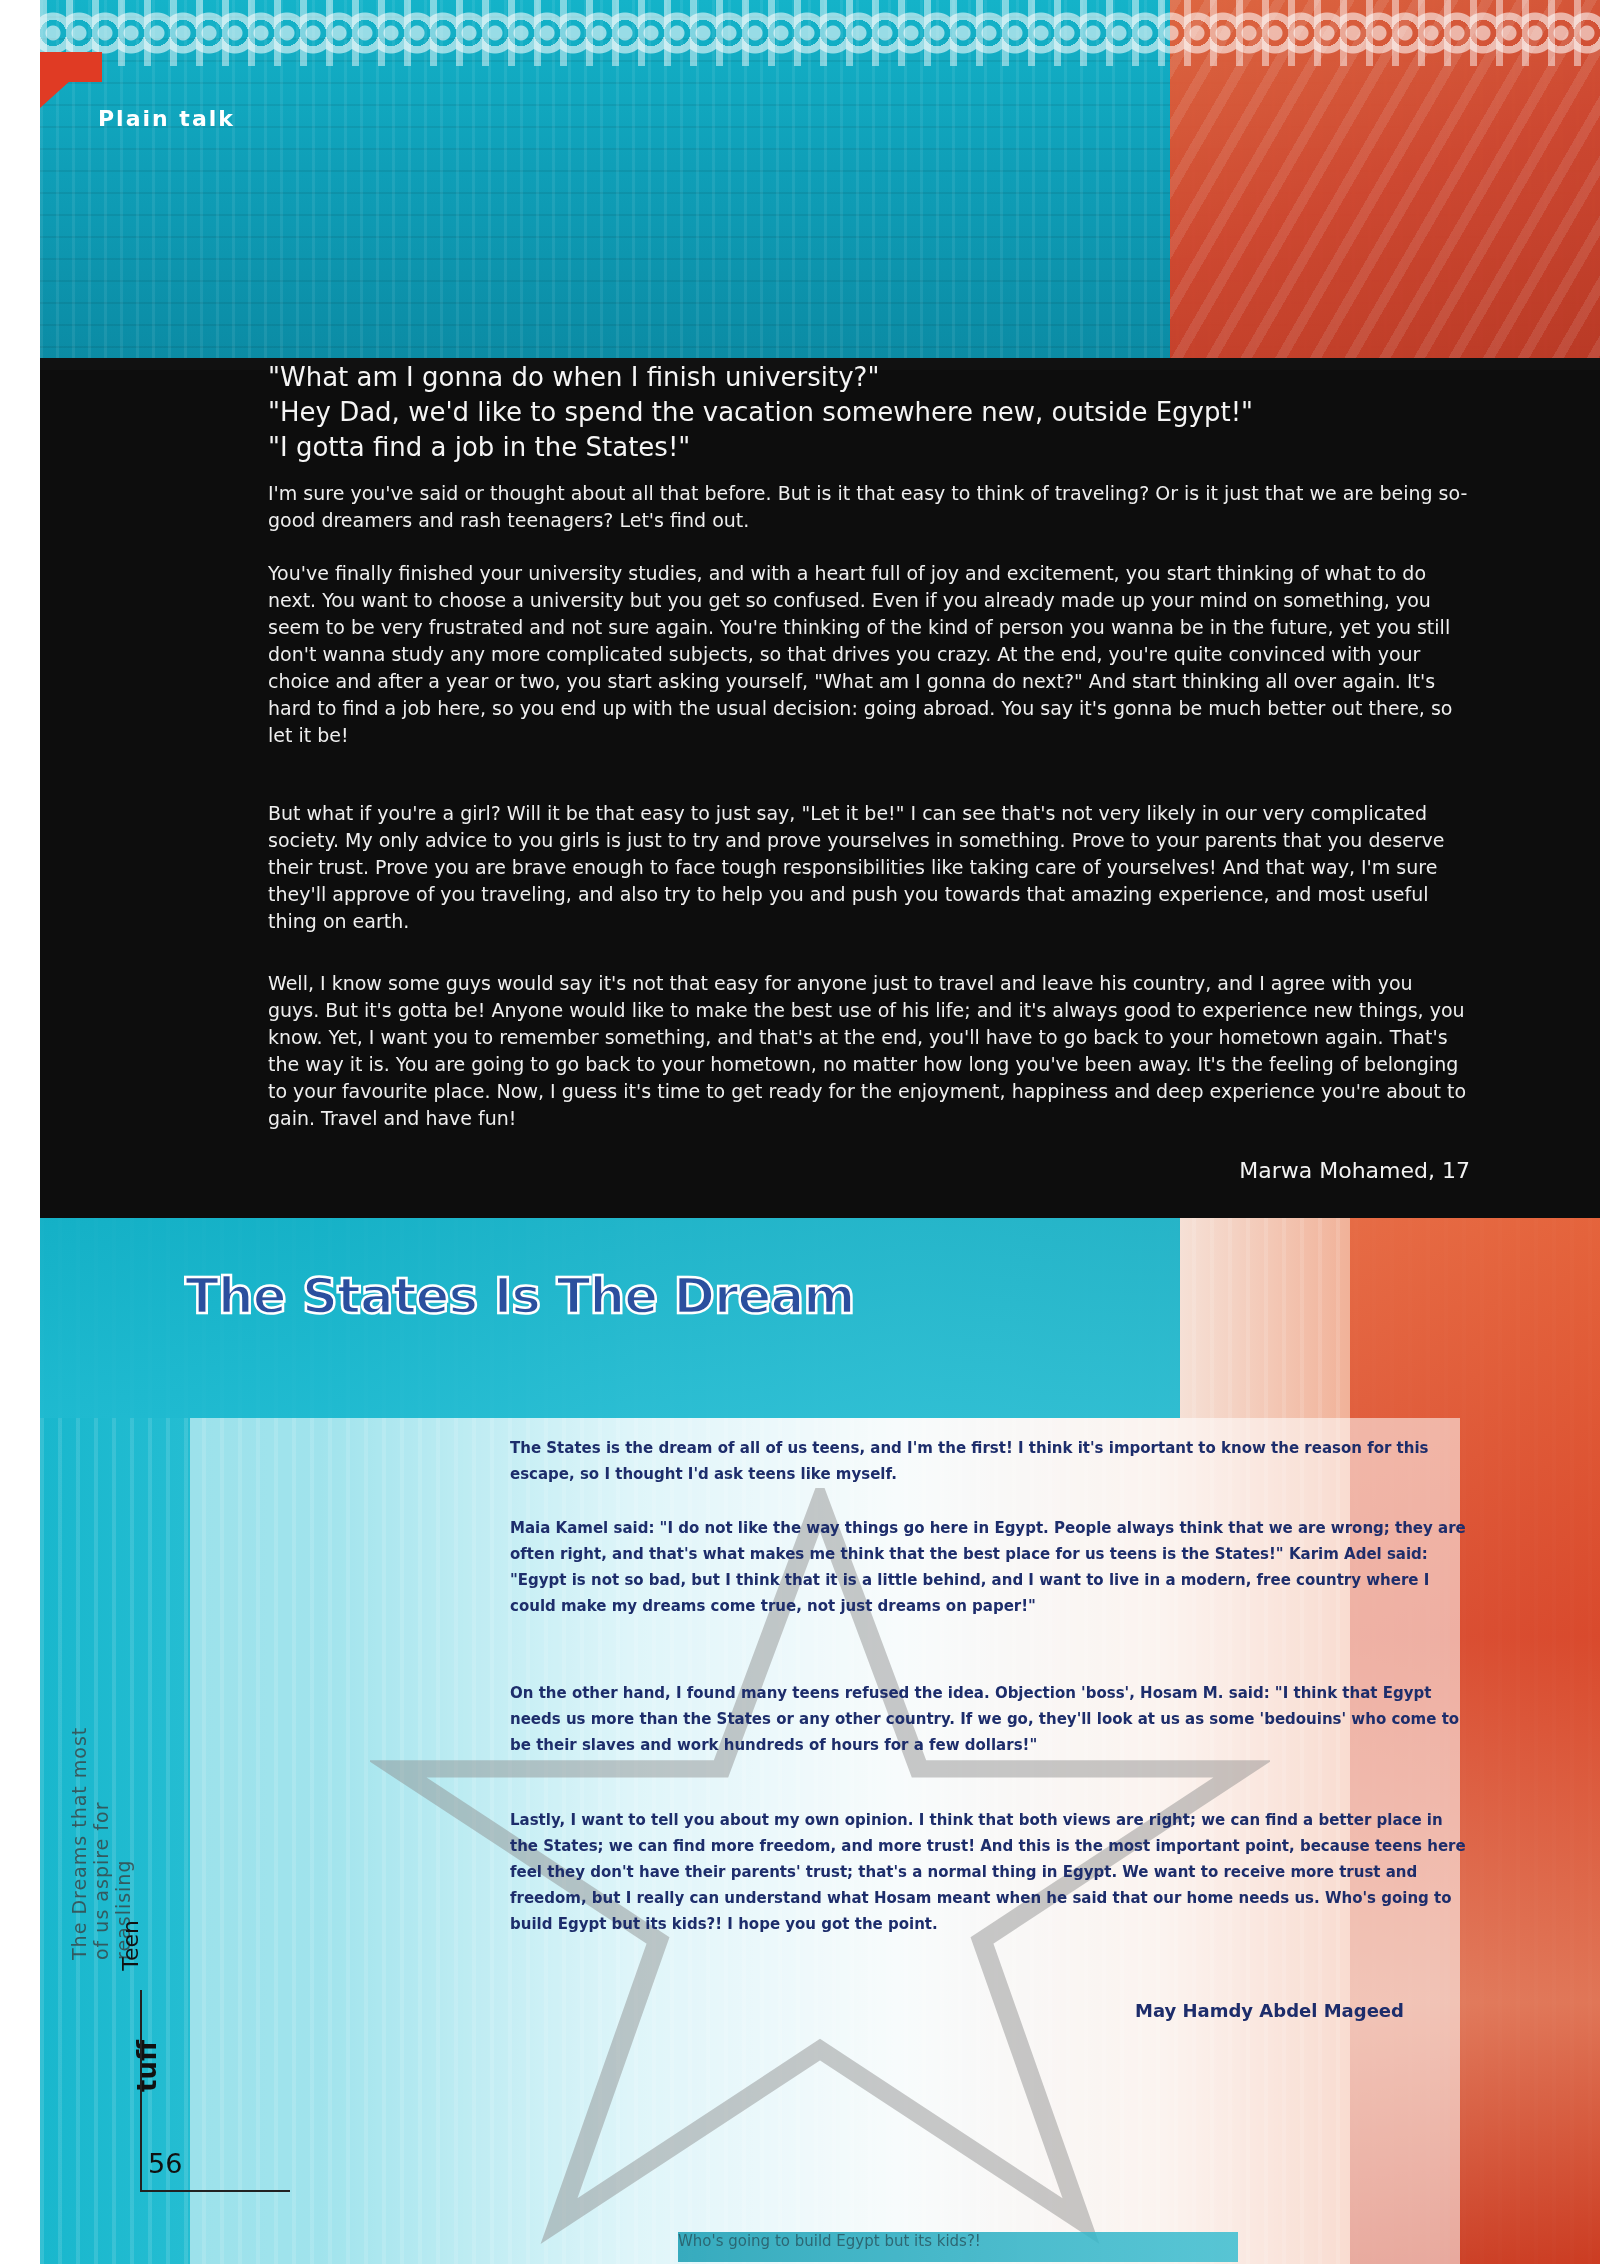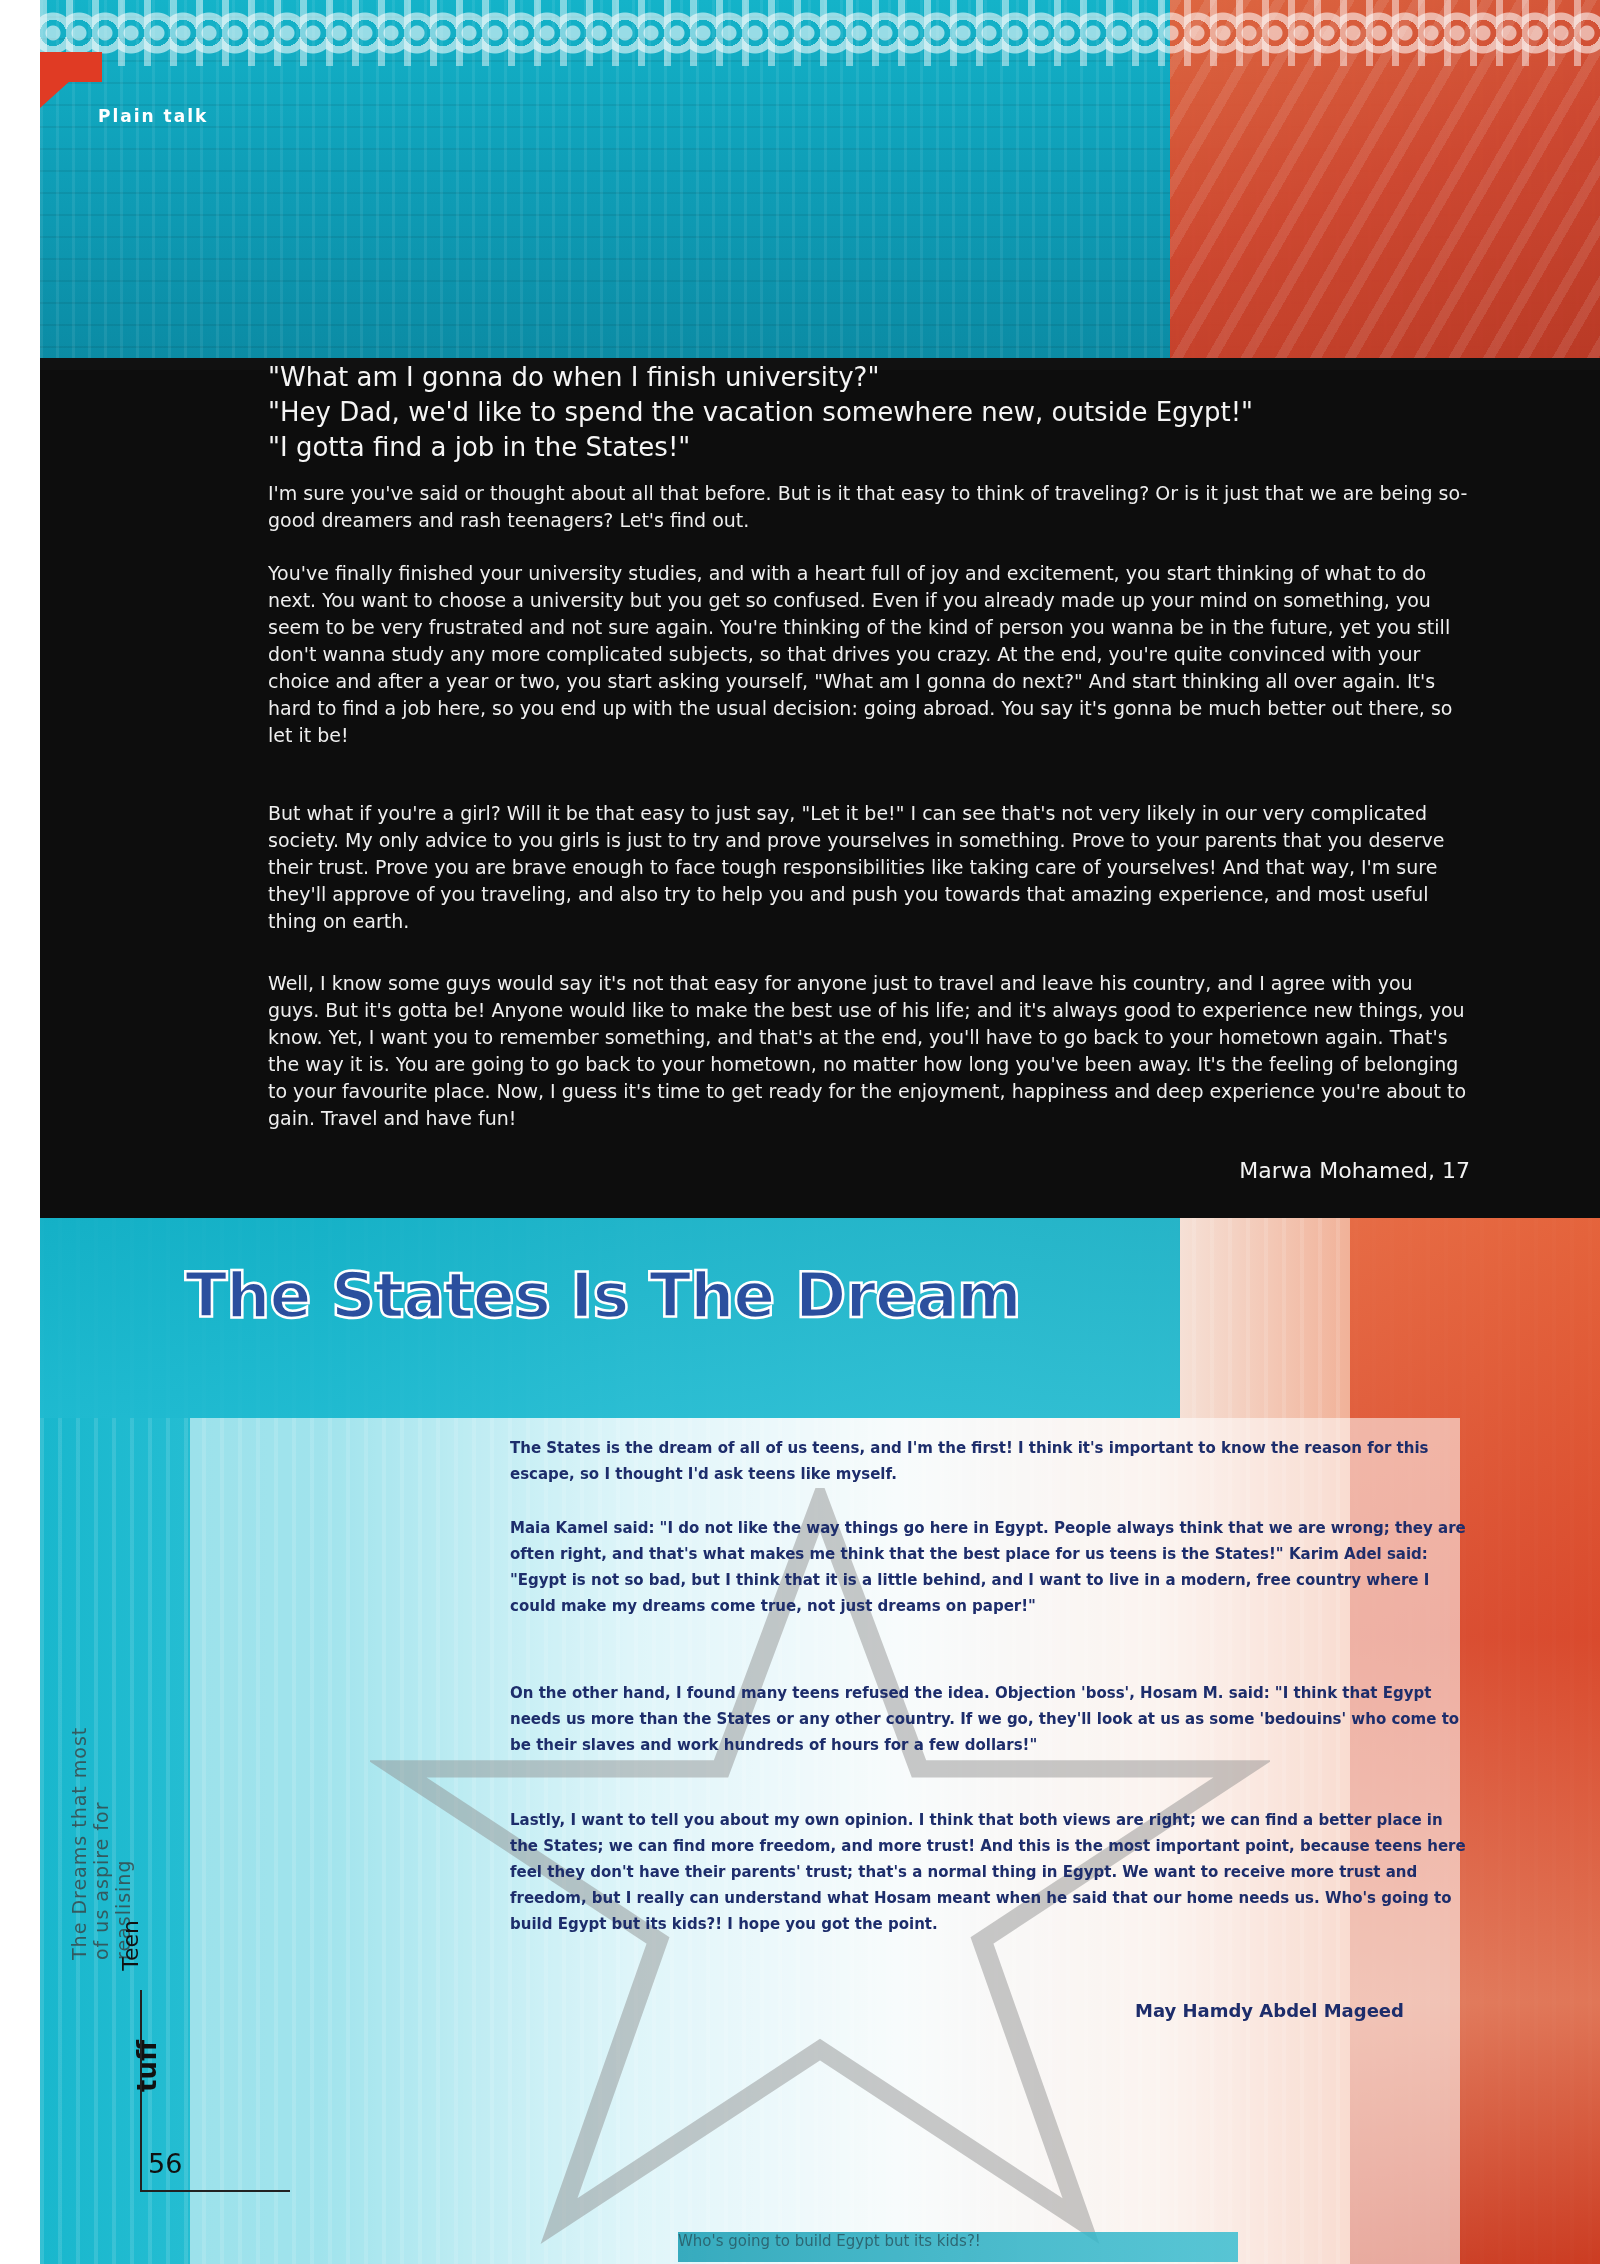--- a/index.html
+++ b/index.html
@@ -28,21 +28,21 @@
     opacity:.55;}
   .banner-dots2{position:absolute;left:0;top:10px;width:1560px;height:46px;
     background:repeating-radial-gradient(circle at 13px 23px, rgba(255,255,255,.75) 0 7px, rgba(255,255,255,0) 8px 13px);
     background-size:26px 46px;opacity:.75;}
   .banner-blackbar{position:absolute;left:0;bottom:0;width:1560px;height:12px;background:#111;}
 
   .plain-flag{position:absolute;left:0;top:52px;width:190px;height:56px;}
   .plain-flag .tri{position:absolute;left:0;top:0;width:0;height:0;
     border-left:62px solid #e03b24;border-top:0 solid transparent;border-bottom:56px solid transparent;}
   .plain-flag .tri2{position:absolute;left:0;top:0;width:62px;height:30px;background:#e03b24;}
-  .plain-talk{position:absolute;left:58px;top:106px;color:#fff;font-weight:bold;font-size:17px;
+  .plain-talk{position:absolute;left:58px;top:106px;color:#fff;font-weight:bold;font-size:22px;
     letter-spacing:2px;font-family:"DejaVu Sans",sans-serif;}
 
   .traveling{position:absolute;left:345px;top:62px;font-size:185px;line-height:185px;
     font-family:"DejaVu Sans",sans-serif;font-weight:bold;letter-spacing:-6px;
     color:#121212;-webkit-text-stroke:3px #ffffff;text-stroke:3px #ffffff;}
   .quotes{position:absolute;left:228px;top:360px;width:1200px;color:#f5f5f5;font-size:26px;line-height:35px;}
   .body-text{position:absolute;left:228px;width:1200px;color:#efefef;font-size:19px;line-height:27px;}
   .p1{top:480px;}
   .p2{top:560px;}
   .p3{top:800px;}
@@ -57,21 +57,21 @@
     background:repeating-linear-gradient(90deg, rgba(255,255,255,.12) 0 4px, rgba(0,0,0,0) 4px 18px);}
   .bot-teal{position:absolute;left:0;top:0;width:1140px;height:200px;
     background:linear-gradient(180deg,#14b0c6,#1fbad0);opacity:.92;}
   .bot-orange{position:absolute;right:0;top:0;width:250px;height:1046px;
     background:linear-gradient(180deg,#e5643c 0%,#d8472b 40%,#e0785a 75%,#c9381f 100%);opacity:.9;}
   .bot-white{position:absolute;left:150px;top:200px;width:1270px;height:846px;background:rgba(255,255,255,.55);}
 
   .star{position:absolute;left:330px;top:270px;width:900px;height:780px;opacity:.45;}
   .star svg{width:100%;height:100%;}
 
-  .states-title{position:absolute;left:185px;top:1255px;width:1400px;font-size:62px;line-height:82px;
+  .states-title{position:absolute;left:185px;top:1255px;width:1400px;font-size:50px;line-height:82px;
     font-weight:bold;color:#2b4f9e;-webkit-text-stroke:2.5px #ffffff;letter-spacing:-1px;
     font-family:"DejaVu Sans",sans-serif;}
 
   .bot-text{position:absolute;left:510px;width:960px;color:#1d2d6b;font-weight:bold;
     font-size:15px;line-height:26px;font-family:"DejaVu Sans",sans-serif;}
   .b1{top:1435px;}
   .b2{top:1515px;}
   .b3{top:1680px;}
   .b4{top:1795px;margin-top:12px;}
   .byline-bot{position:absolute;left:1135px;top:2000px;color:#1d2d6b;font-weight:bold;font-size:18px;}

